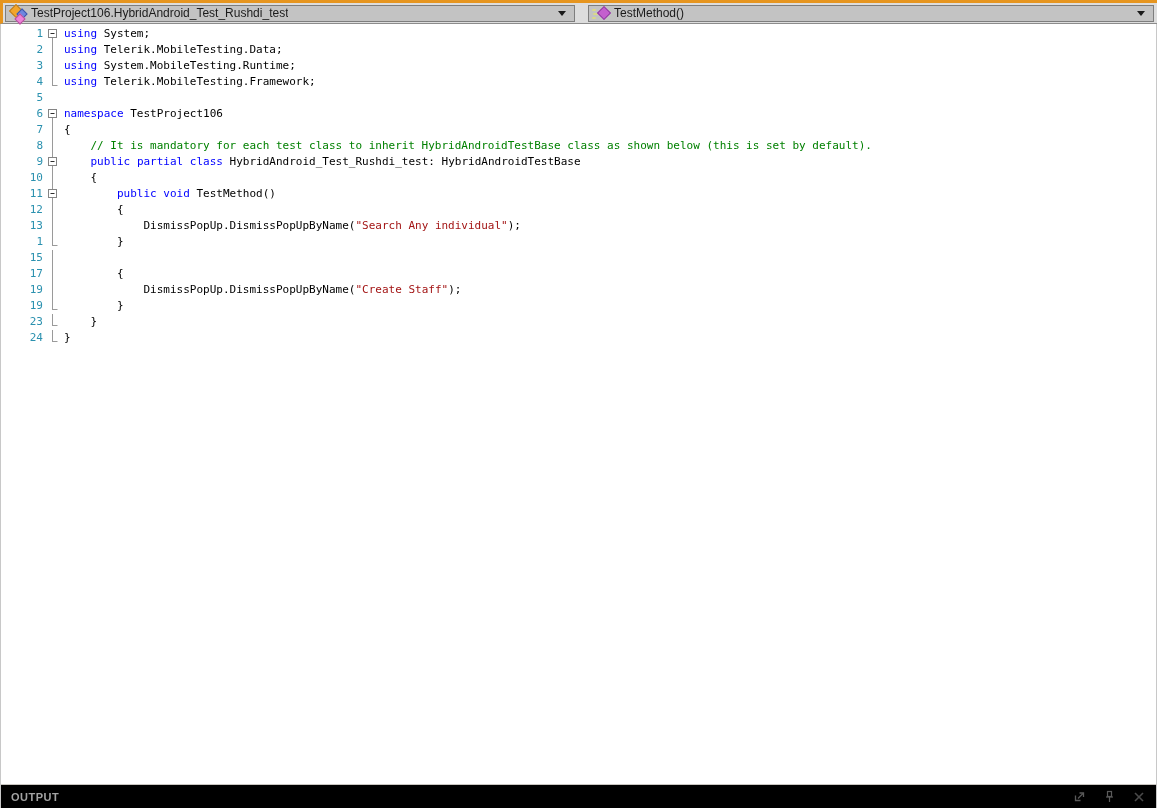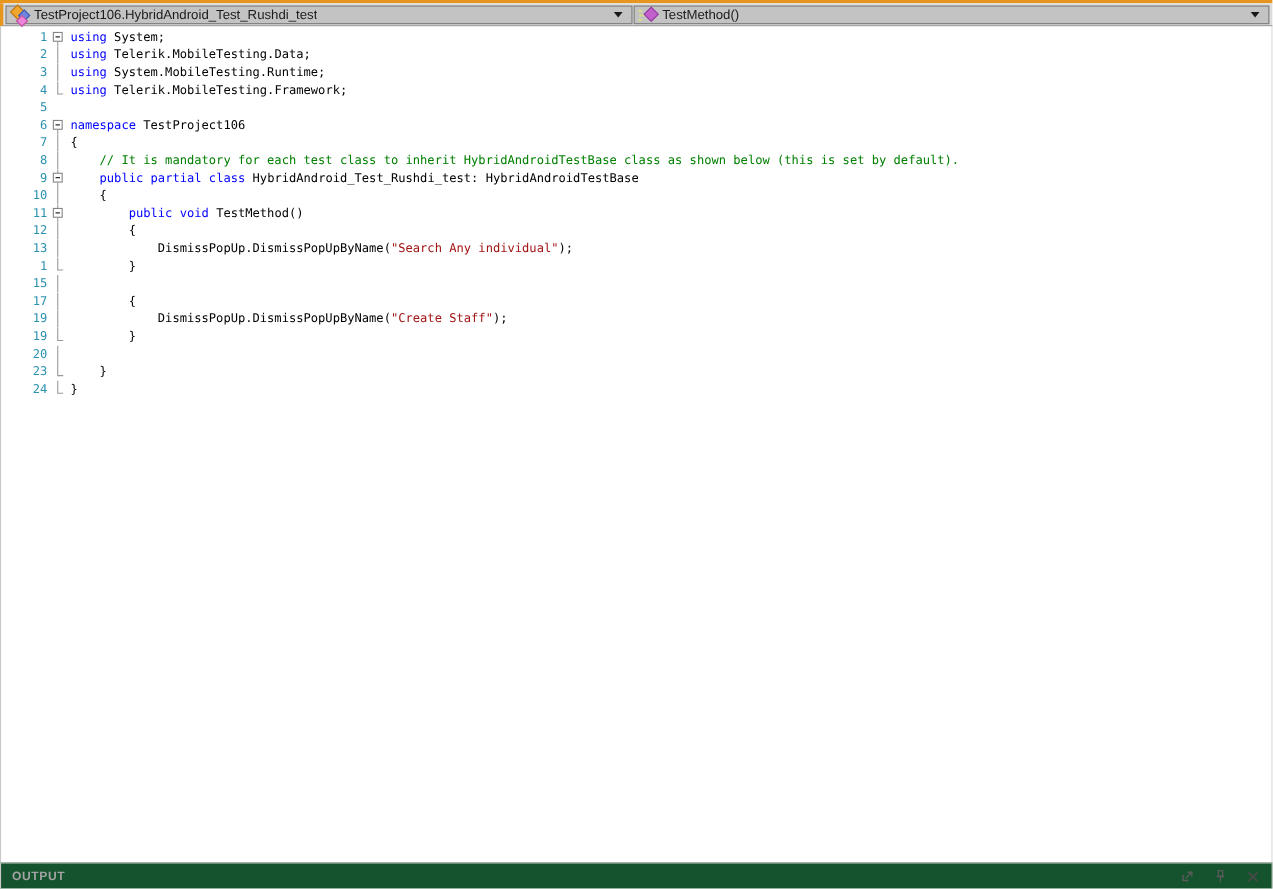--- a/index.html
+++ b/index.html
@@ -11,21 +11,21 @@
     box-sizing:border-box;
     background:#fff;
   }
   
   .accent{height:3px;background:#E6951F;flex:0 0 auto;}
   
   .navbar{
     flex:0 0 auto;height:21px;background:#DDDDDD;
     border-left:3px solid #E6951F;
     border-bottom:1px solid #8C8C8C;
-    display:flex;align-items:center;gap:1px;
+    display:flex;align-items:center;gap:13px;
     padding:1px 3px 1px 2px;box-sizing:border-box;
   }
   .combo{
     height:17px;background:#C3C3C3;border:1px solid #7E7E7E;
     display:flex;align-items:center;box-sizing:border-box;
     padding-left:3px;cursor:default;
   }
   .combo-class{width:570px;flex:0 0 auto;}
   .combo-method{flex:1 1 auto;}
   .combo-label{font-size:12px;color:#1b1b1b;margin-left:4px;white-space:nowrap;overflow:hidden;}
@@ -57,21 +57,21 @@
   .ln{flex:0 0 42px;text-align:right;color:#2B91AF;user-select:none;}
   .fold{flex:0 0 21px;position:relative;}
   .fold svg{position:absolute;left:0;top:0;}
   .codetext{flex:1 1 auto;color:#000;}
   .k{color:#0000FF;}
   .c{color:#008000;}
   .s{color:#A31515;}
   .n{color:#000000;}
   
   .output-bar{
-    flex:0 0 24px;background:#14532d;
+    flex:0 0 24px;background:#000000;
     border-top:1px solid #C9C6C1;
     border-left:1px solid #C8C8C8;border-right:1px solid #C8C8C8;
     display:flex;align-items:center;box-sizing:border-box;
     padding:0 10px;
   }
   .output-title{
     font-size:11px;font-weight:bold;color:#A3A3A3;letter-spacing:.5px;
   }
   .output-icons{margin-left:auto;display:flex;align-items:center;gap:16px;}
   .obtn{width:14px;height:14px;display:flex;align-items:center;justify-content:center;cursor:default;}
@@ -164,23 +164,20 @@
         <div class="row"><span class="ln">17</span><span class="fold"><svg width="21" height="16" viewBox="0 0 21 16">
               <line x1="9.5" y1="0" x2="9.5" y2="16" stroke="#9A9A9A"></line>
             </svg></span><span class="codetext"><span class="n">        {</span></span></div>
         <div class="row"><span class="ln">19</span><span class="fold"><svg width="21" height="16" viewBox="0 0 21 16">
               <line x1="9.5" y1="0" x2="9.5" y2="16" stroke="#9A9A9A"></line>
             </svg></span><span class="codetext"><span class="n">            DismissPopUp.DismissPopUpByName(</span><span class="s">"Create Staff"</span><span class="n">);</span></span></div>
         <div class="row"><span class="ln">19</span><span class="fold"><svg width="21" height="16" viewBox="0 0 21 16">
               <line x1="9.5" y1="0" x2="9.5" y2="12" stroke="#9A9A9A"></line>
               <line x1="9.5" y1="11.5" x2="14.5" y2="11.5" stroke="#9A9A9A"></line>
             </svg></span><span class="codetext"><span class="n">        }</span></span></div>
-        <div class="row"><span class="ln">20</span><span class="fold"><svg width="21" height="16" viewBox="0 0 21 16">
-              <line x1="9.5" y1="0" x2="9.5" y2="16" stroke="#9A9A9A"></line>
-            </svg></span><span class="codetext"></span></div>
         <div class="row"><span class="ln">23</span><span class="fold"><svg width="21" height="16" viewBox="0 0 21 16">
               <line x1="9.5" y1="0" x2="9.5" y2="12" stroke="#9A9A9A"></line>
               <line x1="9.5" y1="11.5" x2="14.5" y2="11.5" stroke="#9A9A9A"></line>
             </svg></span><span class="codetext"><span class="n">    }</span></span></div>
         <div class="row"><span class="ln">24</span><span class="fold"><svg width="21" height="16" viewBox="0 0 21 16">
               <line x1="9.5" y1="0" x2="9.5" y2="12" stroke="#9A9A9A"></line>
               <line x1="9.5" y1="11.5" x2="14.5" y2="11.5" stroke="#9A9A9A"></line>
             </svg></span><span class="codetext"><span class="n">}</span></span></div>
       </div>
   </div>

